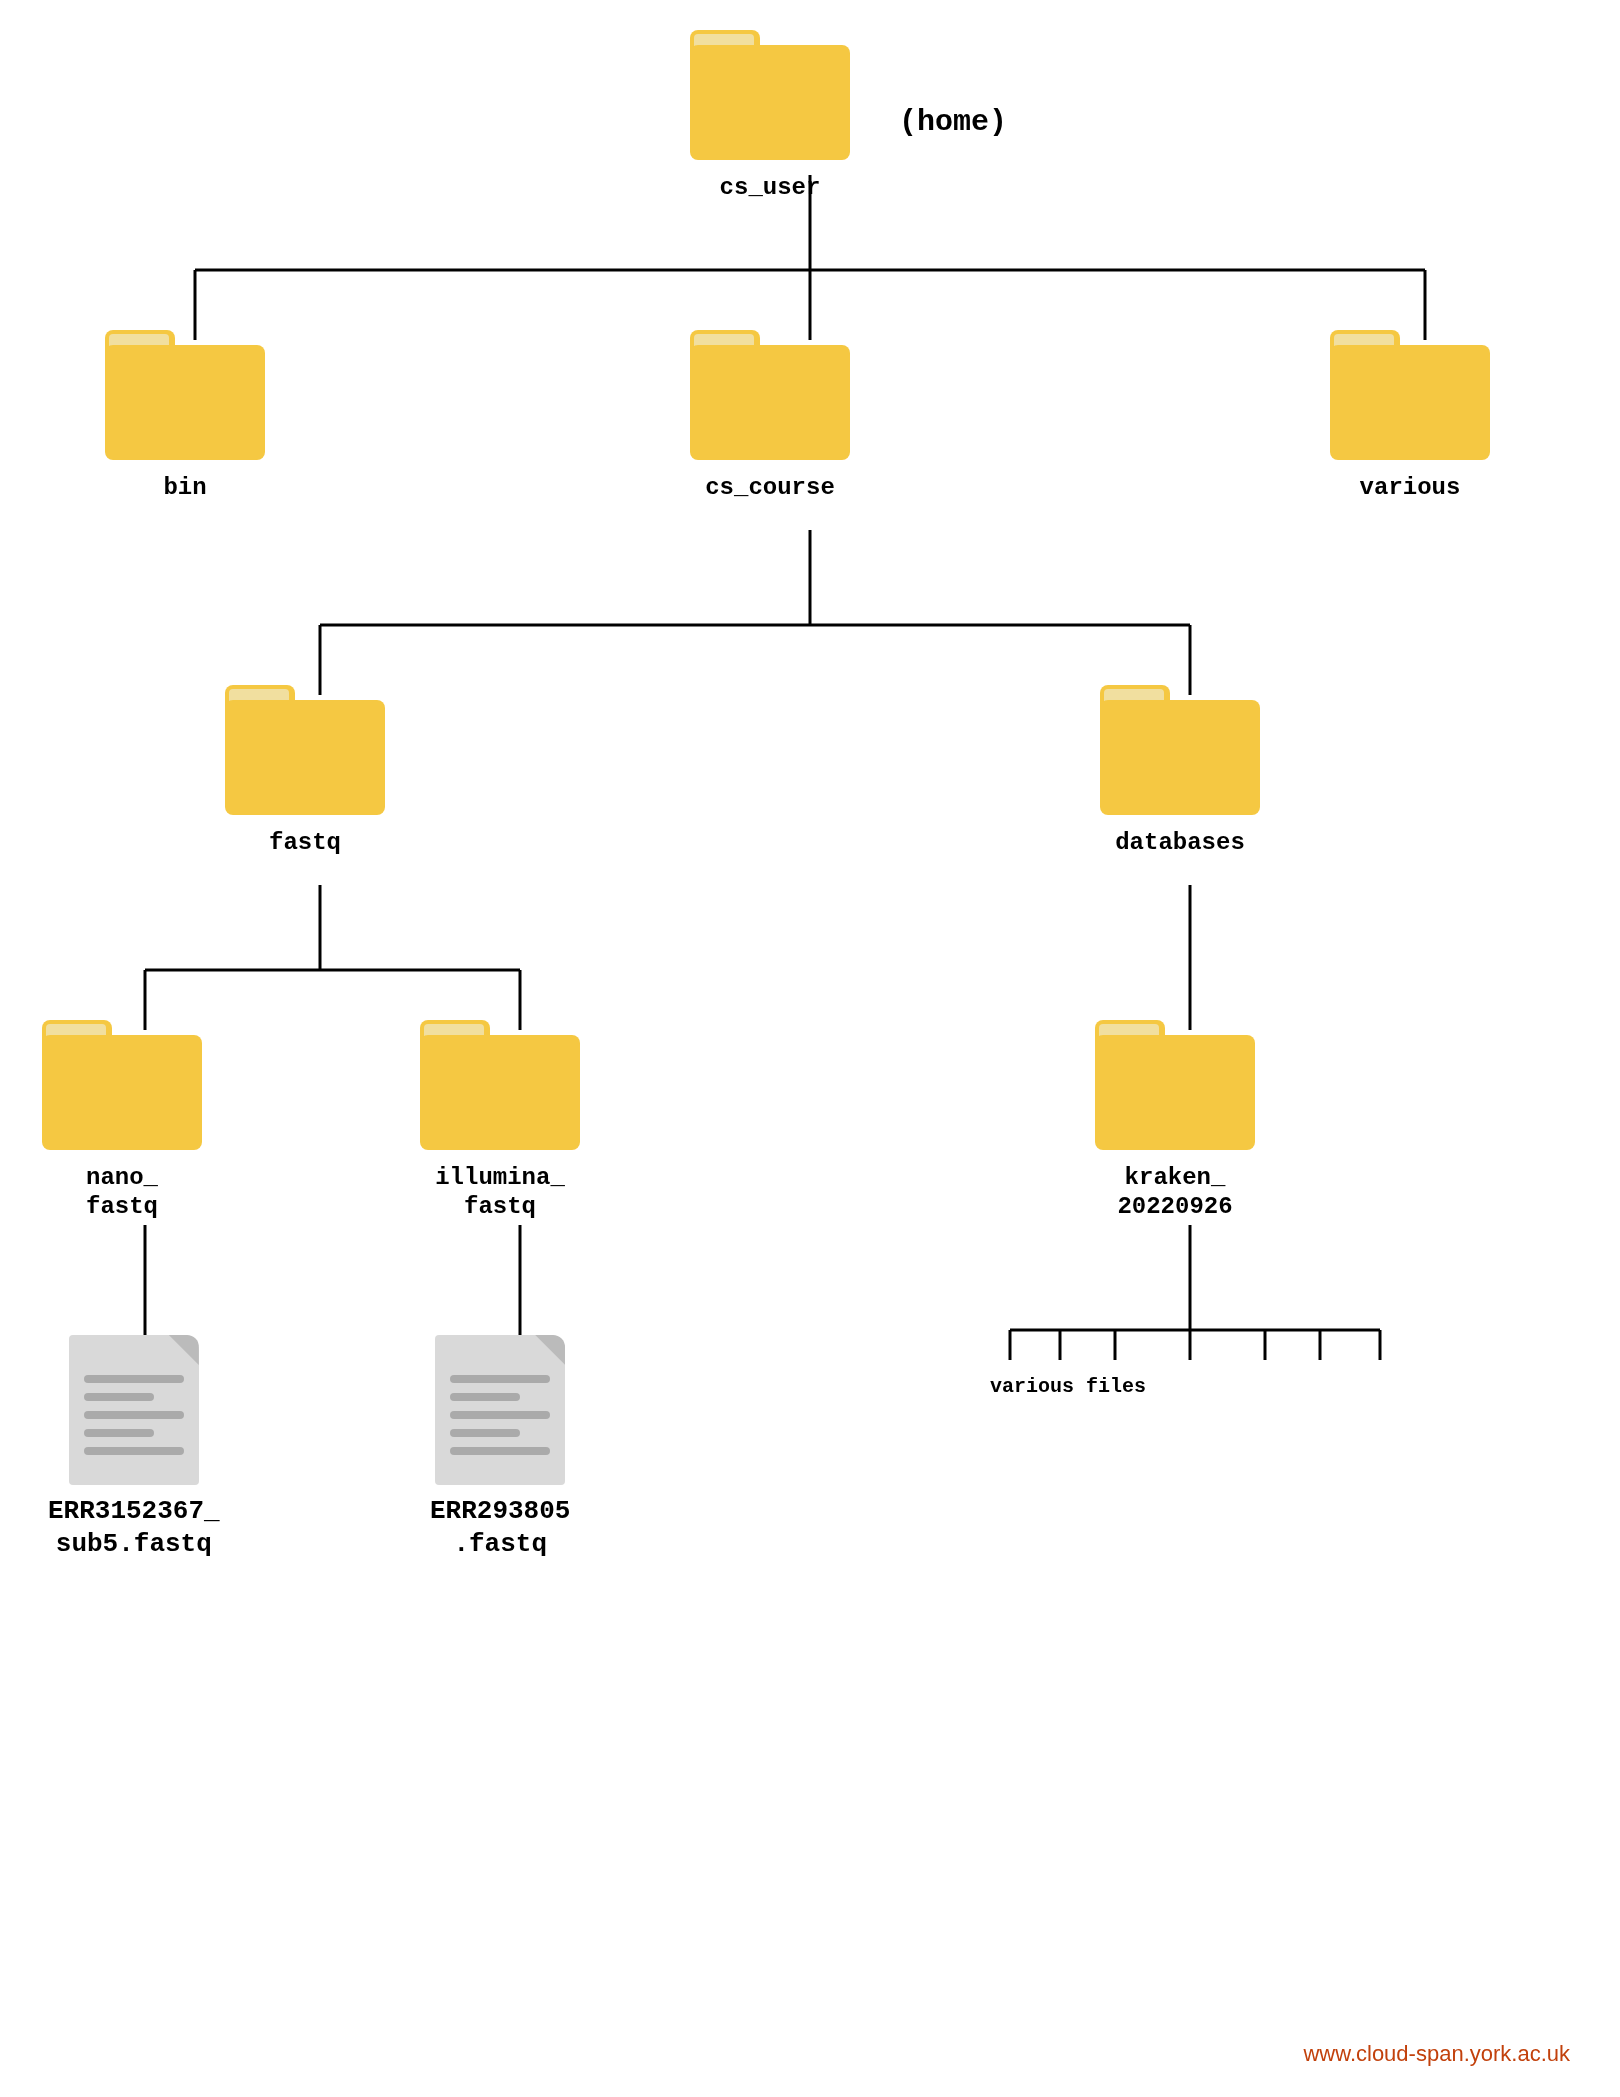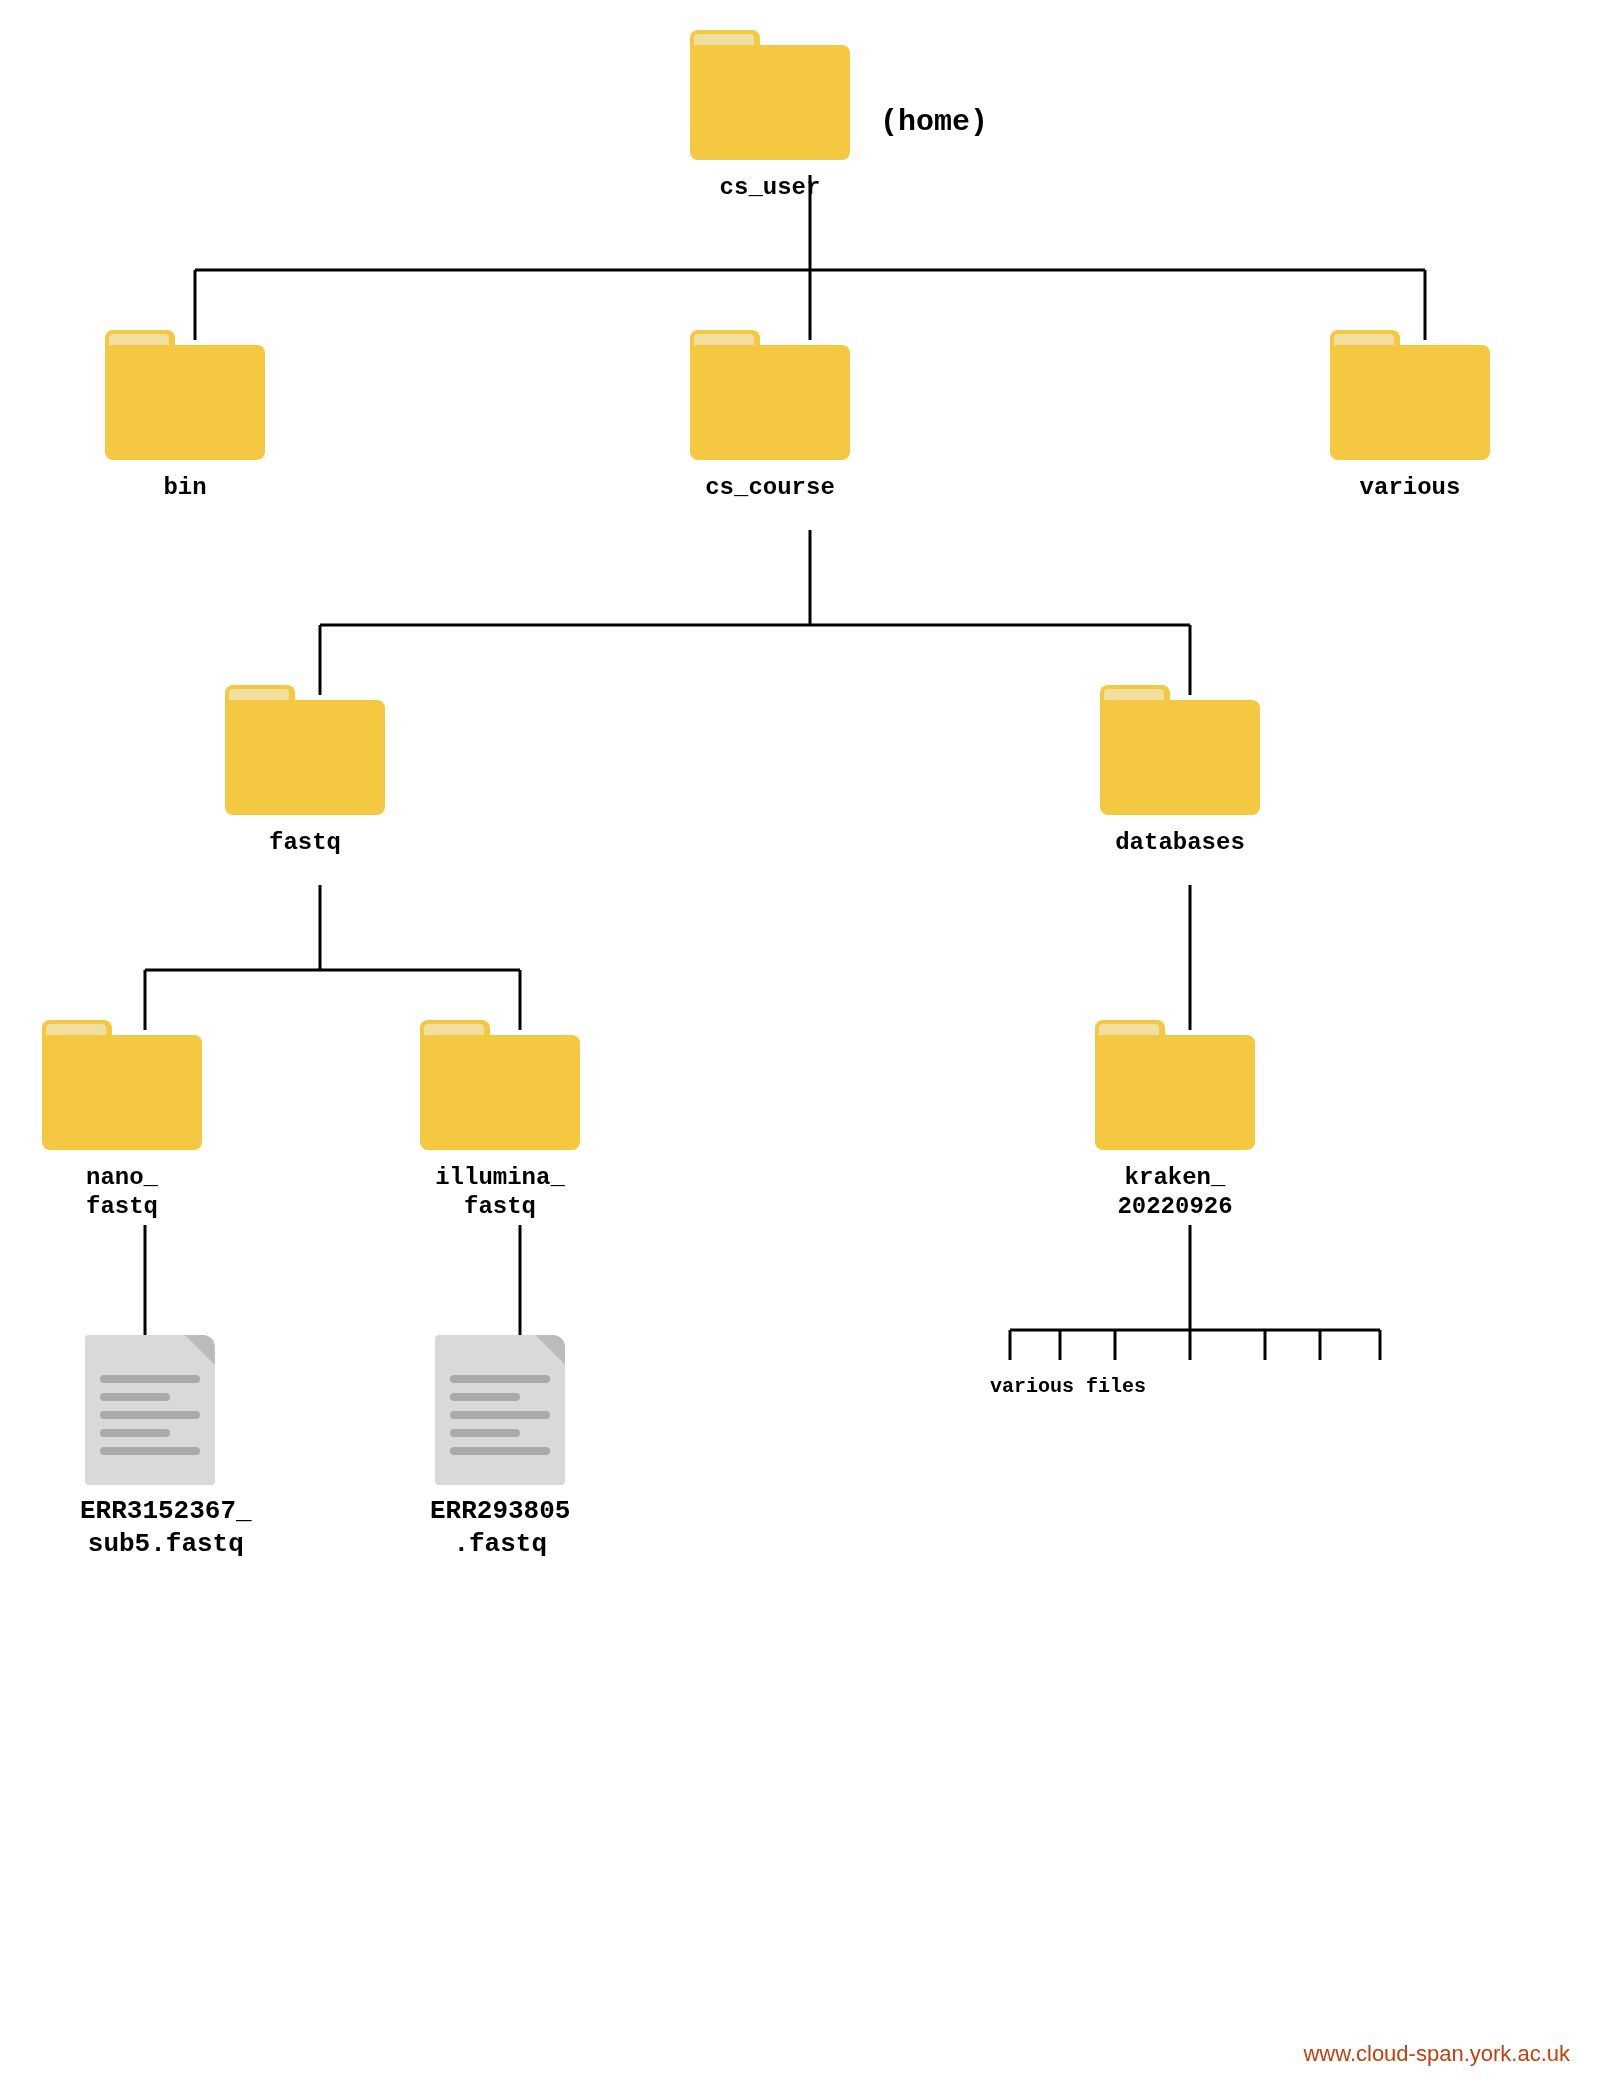--- a/index.html
+++ b/index.html
@@ -122,20 +122,21 @@
       line-height: 1.25;
     }
 
     .node-label {
       font-size: 30px;
       font-weight: bold;
       font-family: 'Courier New', Courier, monospace;
       color: #000;
       position: absolute;
       text-align: center;
+      margin-left: 19px;
     }
 
     .watermark {
       position: absolute;
       bottom: 30px;
       right: 50px;
       font-size: 22px;
       color: #c2410c;
       font-family: Arial, sans-serif;
     }
@@ -305,21 +306,21 @@
         <div class="file-corner"></div>
         <div class="file-lines">
           <div class="file-line"></div>
           <div class="file-line short"></div>
           <div class="file-line"></div>
           <div class="file-line short"></div>
           <div class="file-line"></div>
         </div>
       </div>
     </div>
-    <div class="file-label" style="white-space:pre-line;margin-left:32px;">ERR3152367_
+    <div class="file-label" style="white-space:pre-line;">ERR3152367_
 sub5.fastq</div>
   </div>
 
   <div class="file" style="left:430px; top:1330px;">
     <div class="file-icon">
       <div style="position:absolute;bottom:5px;left:8px;width:120px;height:145px;background:#c8c8c8;border-radius:4px 14px 4px 4px;"></div>
       <div class="file-body">
         <div class="file-corner"></div>
         <div class="file-lines">
           <div class="file-line"></div>

